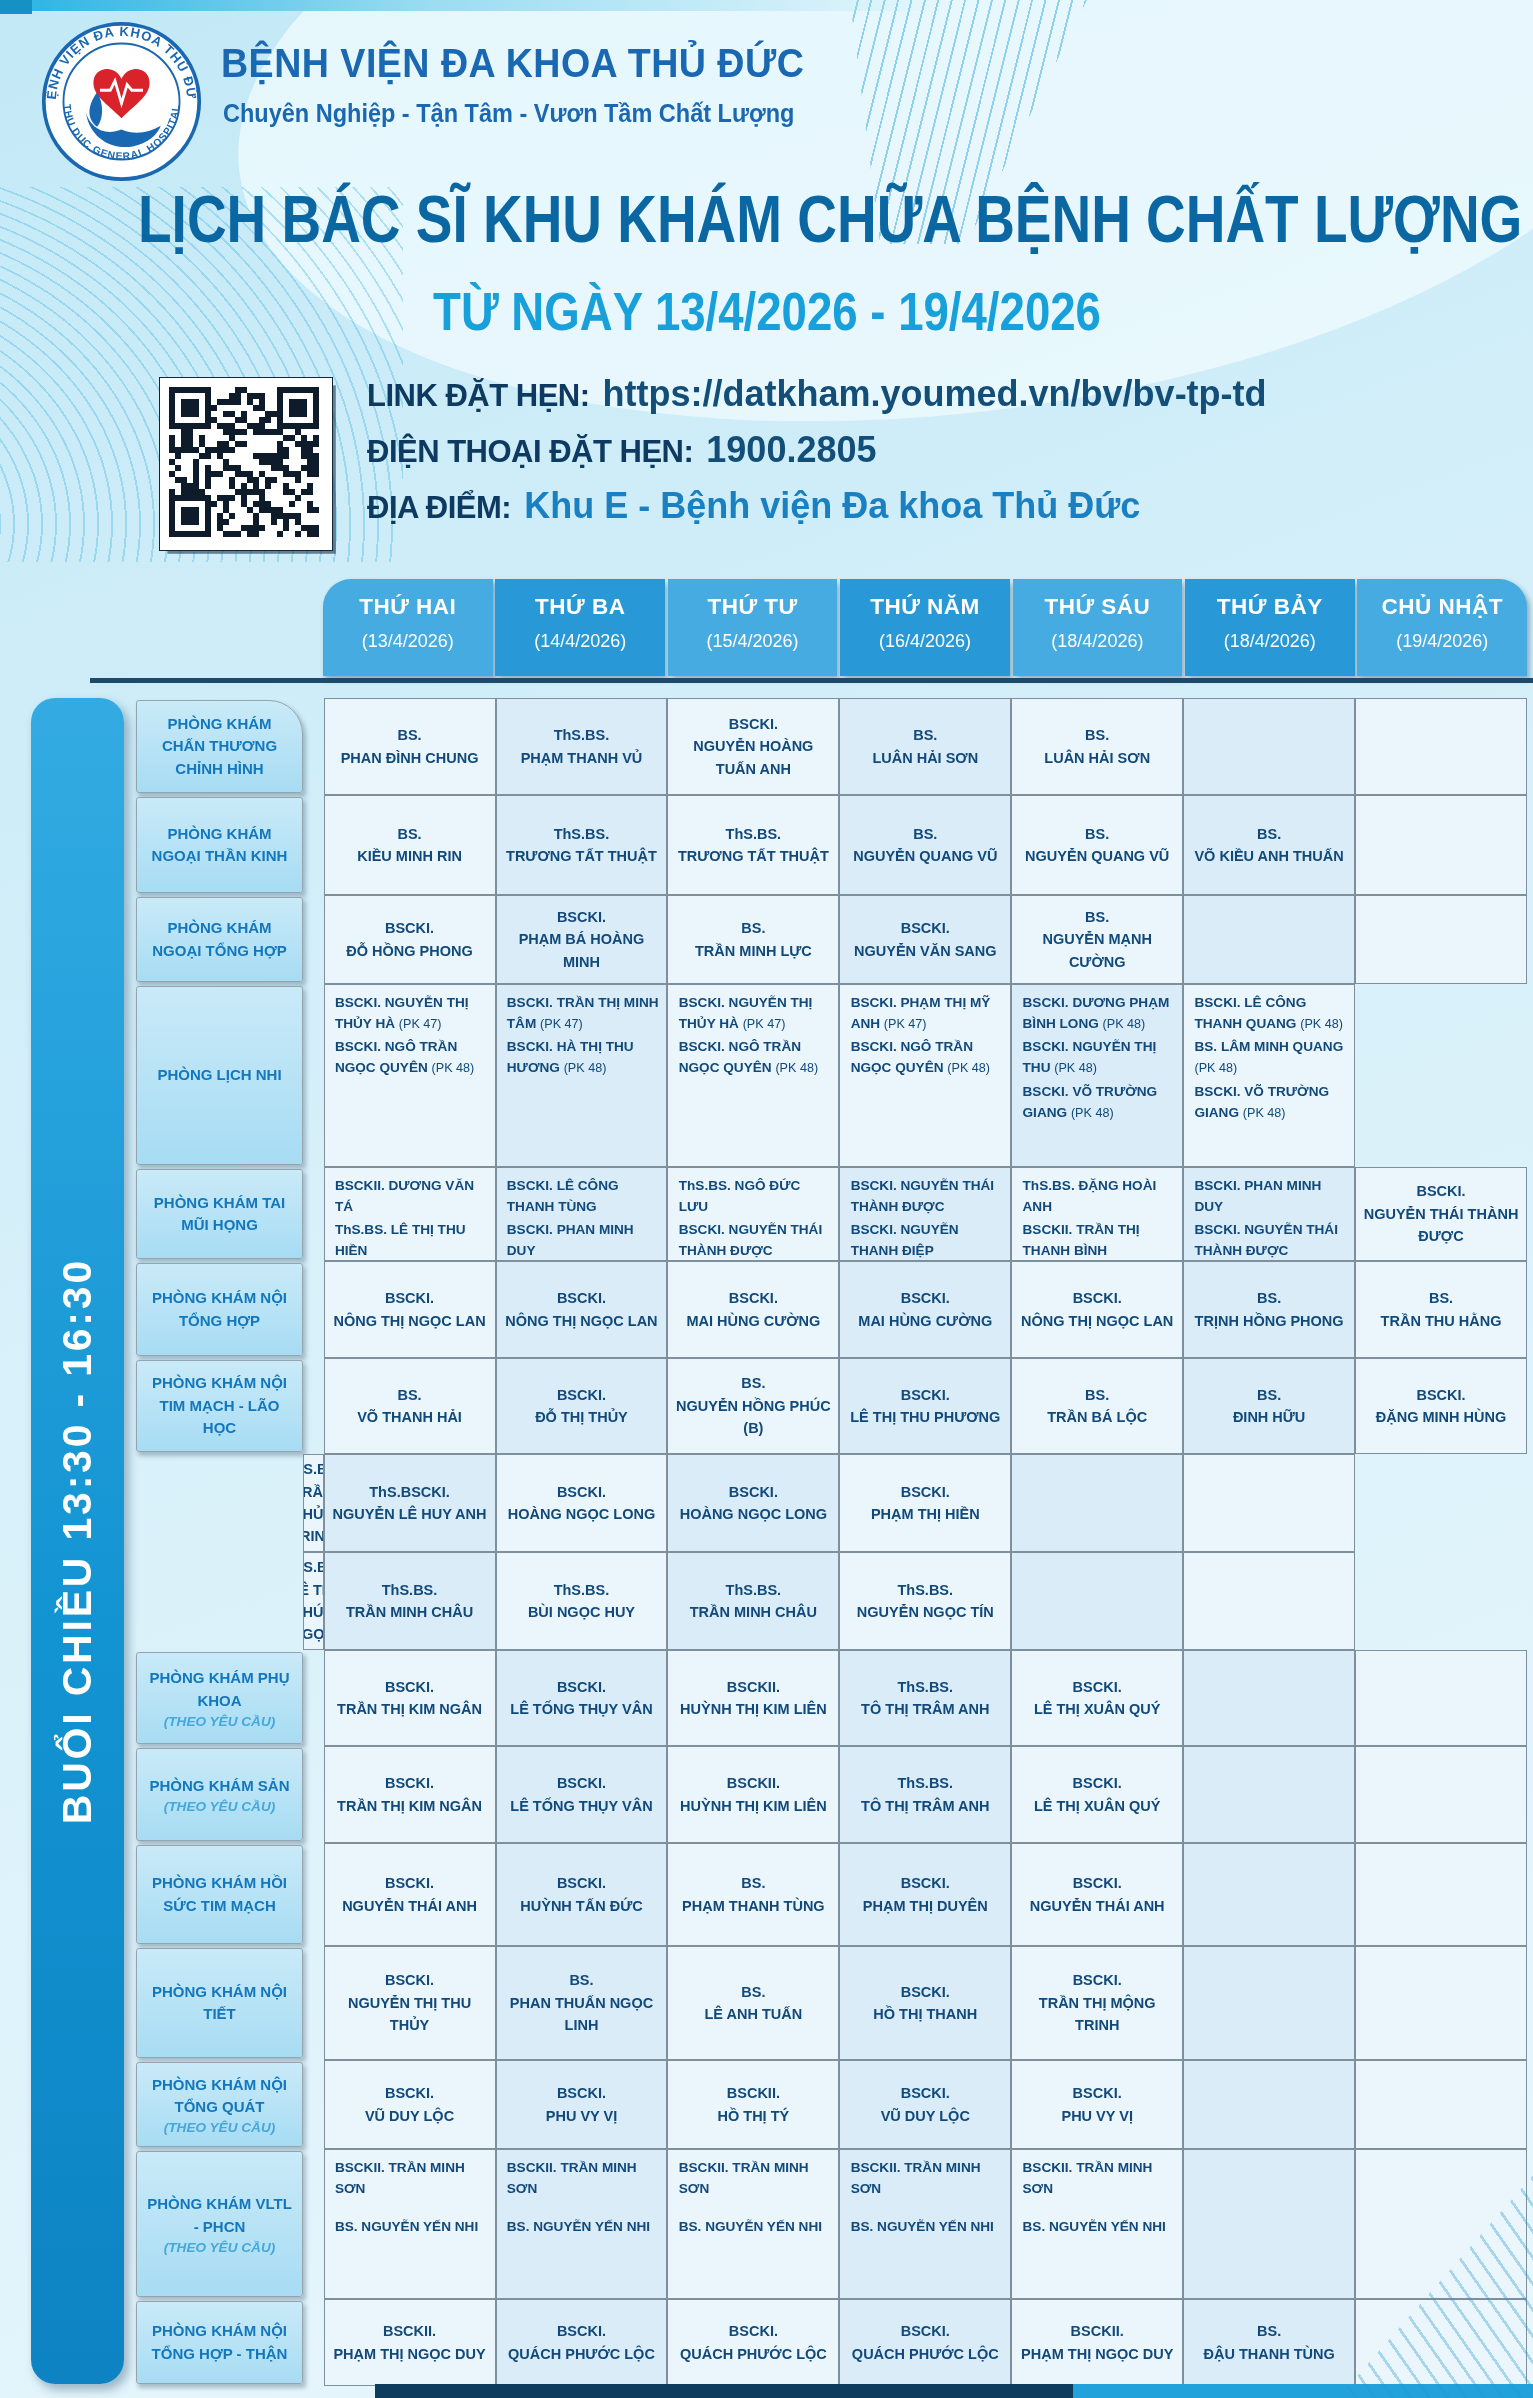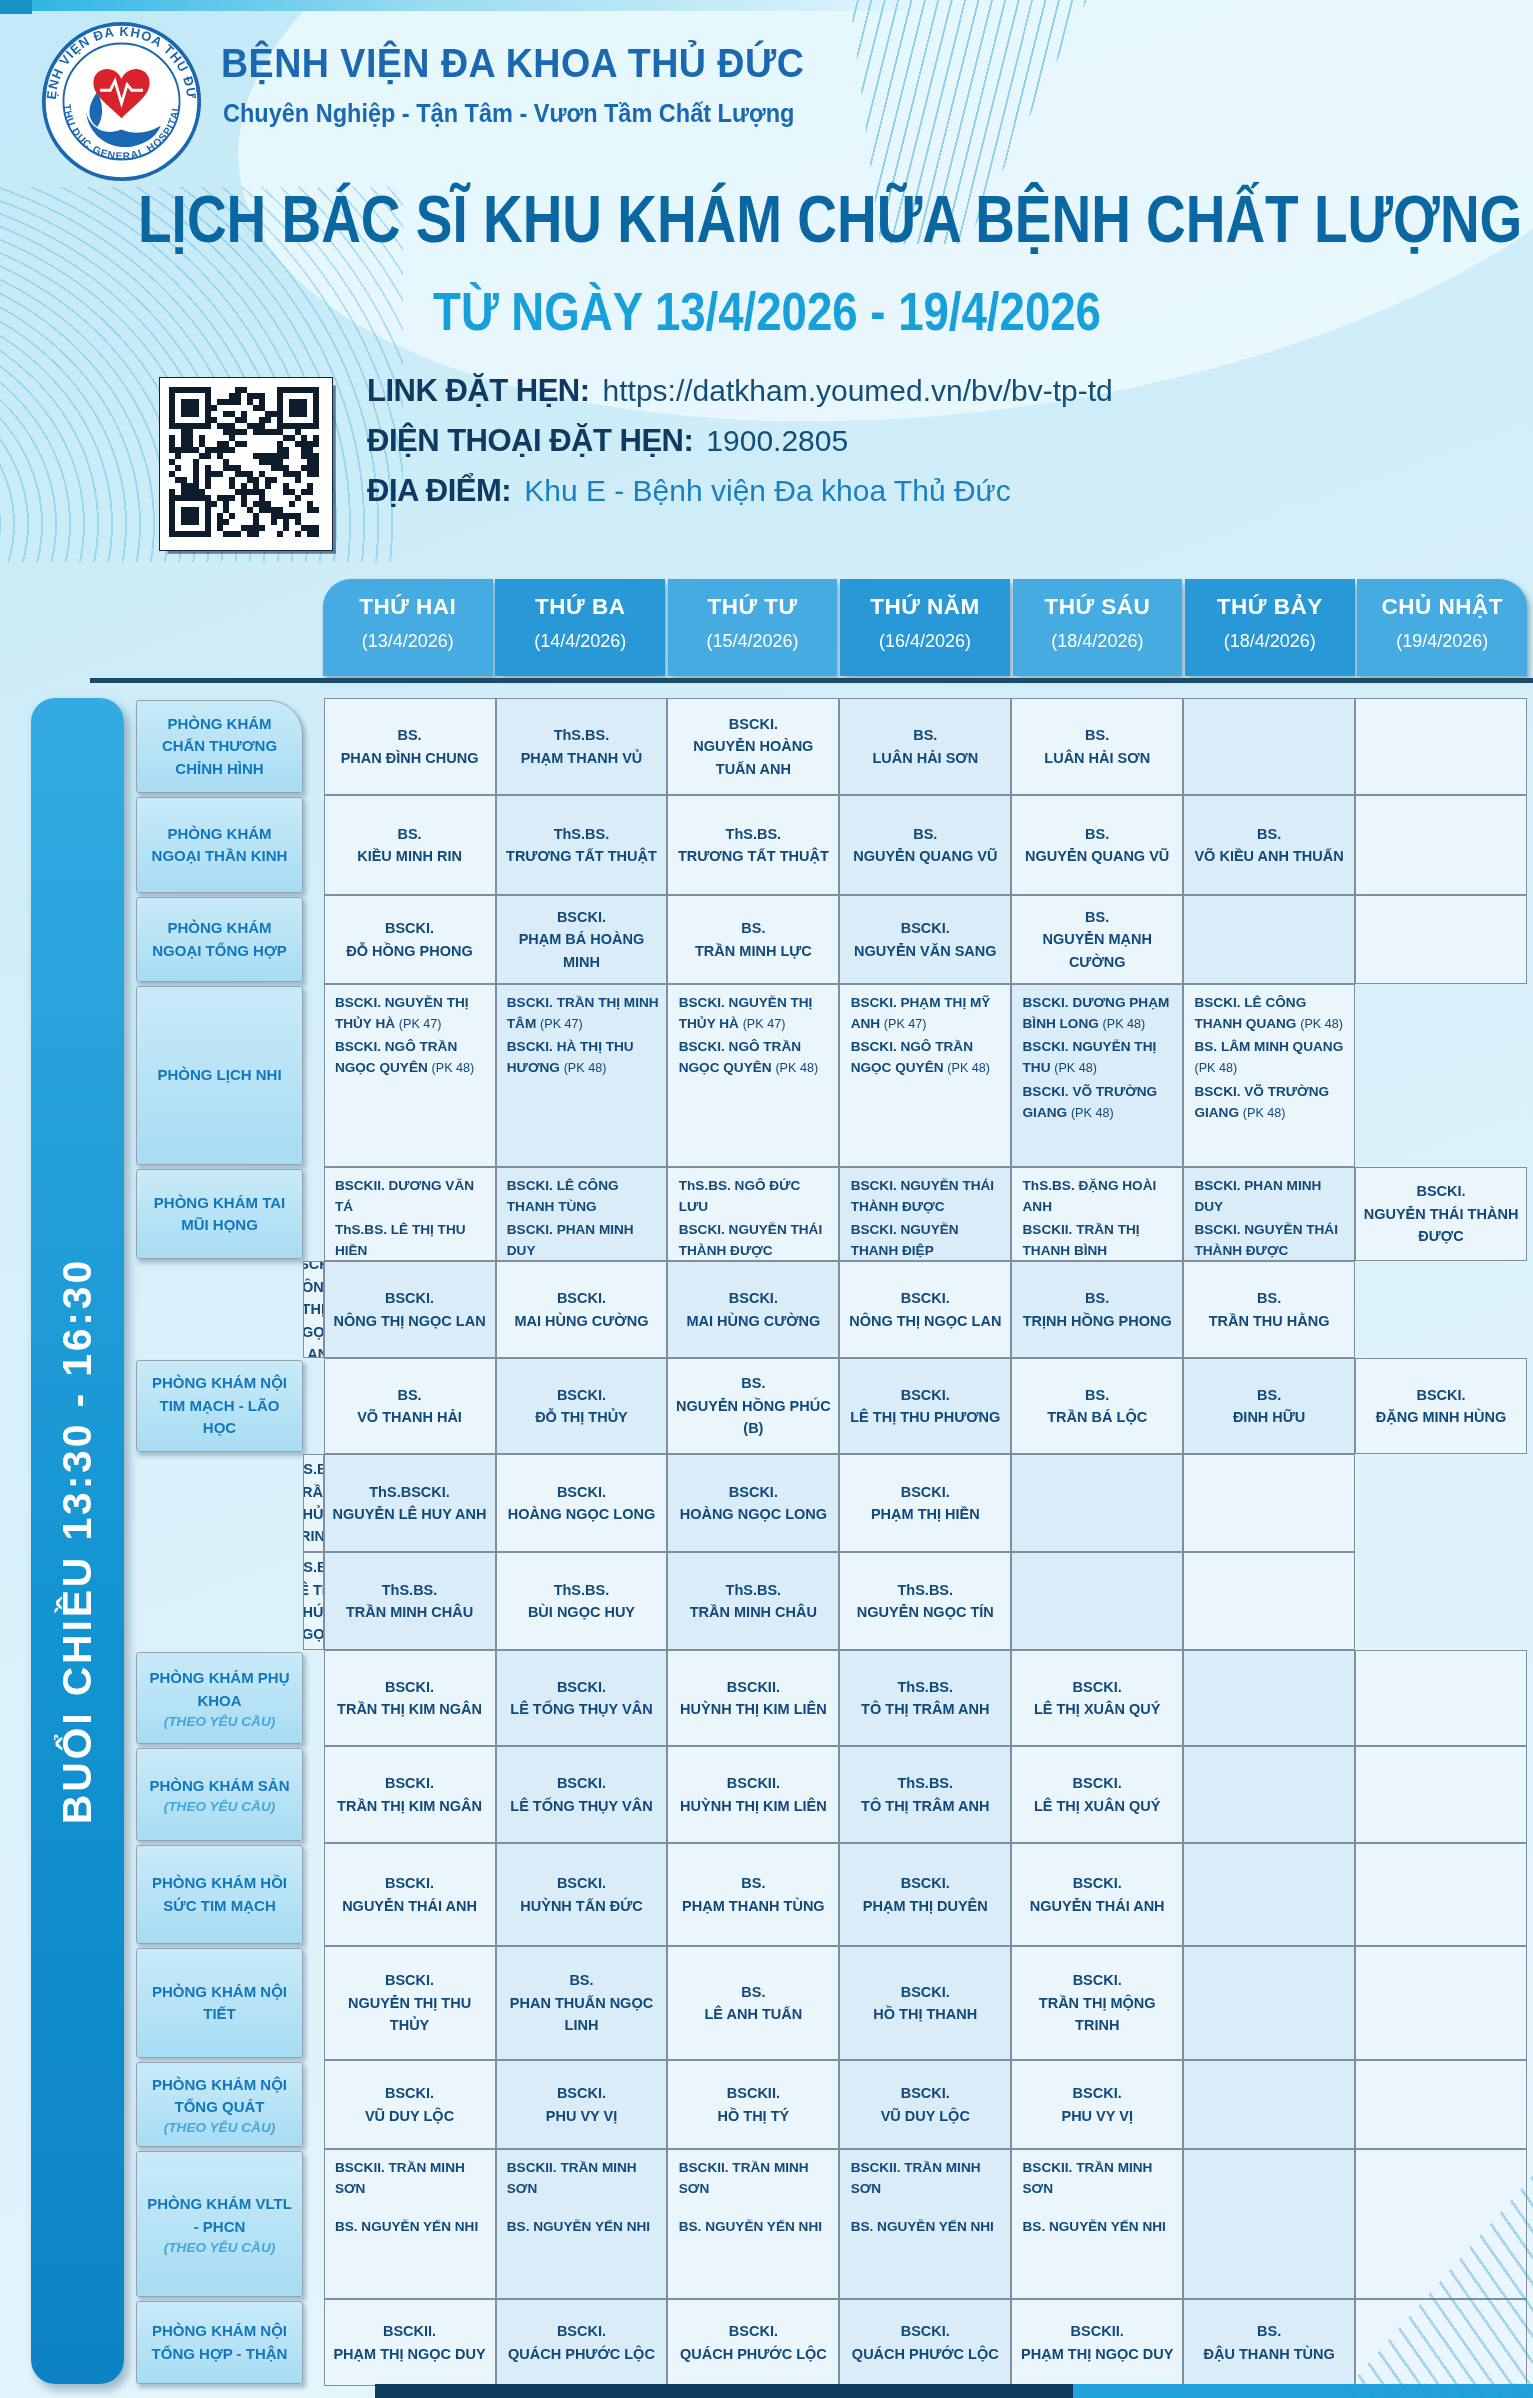--- a/index.html
+++ b/index.html
@@ -33,21 +33,21 @@
           font-size:53px;font-weight:800;transform:scaleX(.86);white-space:nowrap;}
   
   .booking{position:absolute;left:159px;top:371px;z-index:2;}
   .qr{position:absolute;left:0;top:5.6px;width:172px;height:172px;background:#fff;border:1.9px solid #10263c;
       box-shadow:5.6px 5.6px 0 -2.8px rgba(16,38,60,.55);}
   .qr-grid{display:grid;grid-template-columns:repeat(25,1fr);grid-template-rows:repeat(25,1fr);
       width:150px;height:150px;margin:9.4px;}
   .b-lines{margin-left:208px;padding-top:1.9px;width:1106px;}
   .b-row{display:flex;align-items:baseline;margin-bottom:14px;white-space:nowrap;}
   .b-label{font-weight:800;color:#0e3a61;font-size:31px;margin-right:13px;letter-spacing:-0.5px;}
-  .b-val{font-weight:400;color:#134e78;font-size:30px;}
+  .b-val{font-weight:700;color:#134e78;font-size:36px;}
   .b-val.addr{color:#1b80c2;}
   
   .tabs{position:absolute;left:323px;top:579px;width:1204px;height:97px;z-index:2;
         display:grid;grid-template-columns:repeat(7,1fr);gap:2.8px;}
   .tab{color:#fff;text-align:center;padding-top:15px;box-sizing:border-box;
        box-shadow:2.8px 3.7px 5.6px rgba(40,80,110,.4);}
   .tab.light{background:#45abe1;}.tab.dark{background:#2898d6;}
   .tab:first-child{border-top-left-radius:28px;}
   .tab:last-child{border-top-right-radius:28px;}
   .tab .d1{font-size:22.5px;font-weight:800;letter-spacing:0.5px;}
@@ -994,20 +994,25 @@
             <div class="doc-l"><span class="bn">BSCKI. NGUYỄN THÁI THÀNH ĐƯỢC</span></div>
           </div>
           <div class="cell lt cc">
             <div class="doc-c">
               <div class="deg">BSCKI.</div>
               <div class="nm">NGUYỄN THÁI THÀNH ĐƯỢC</div>
             </div>
           </div>
         </div>
         <div class="t-row r5" style="height: 97px;">
+          <div class="label-outer">
+            <div class="label-box">
+              <div class="label-text">PHÒNG KHÁM NỘI TỔNG HỢP</div>
+            </div>
+          </div>
           <div class="gapcol"></div>
           <div class="cell lt cc">
             <div class="doc-c">
               <div class="deg">BSCKI.</div>
               <div class="nm">NÔNG THỊ NGỌC LAN</div>
             </div>
           </div>
           <div class="cell dk cc">
             <div class="doc-c">
               <div class="deg">BSCKI.</div>

